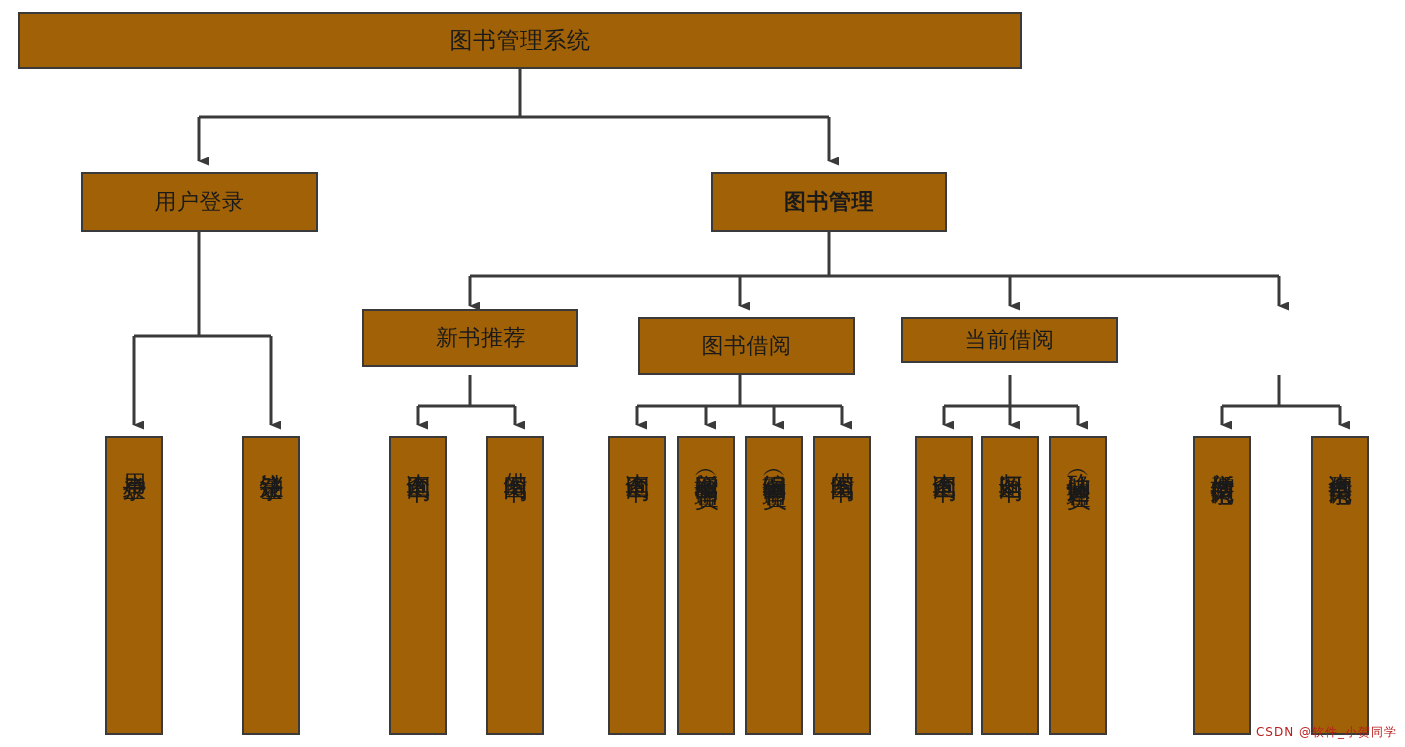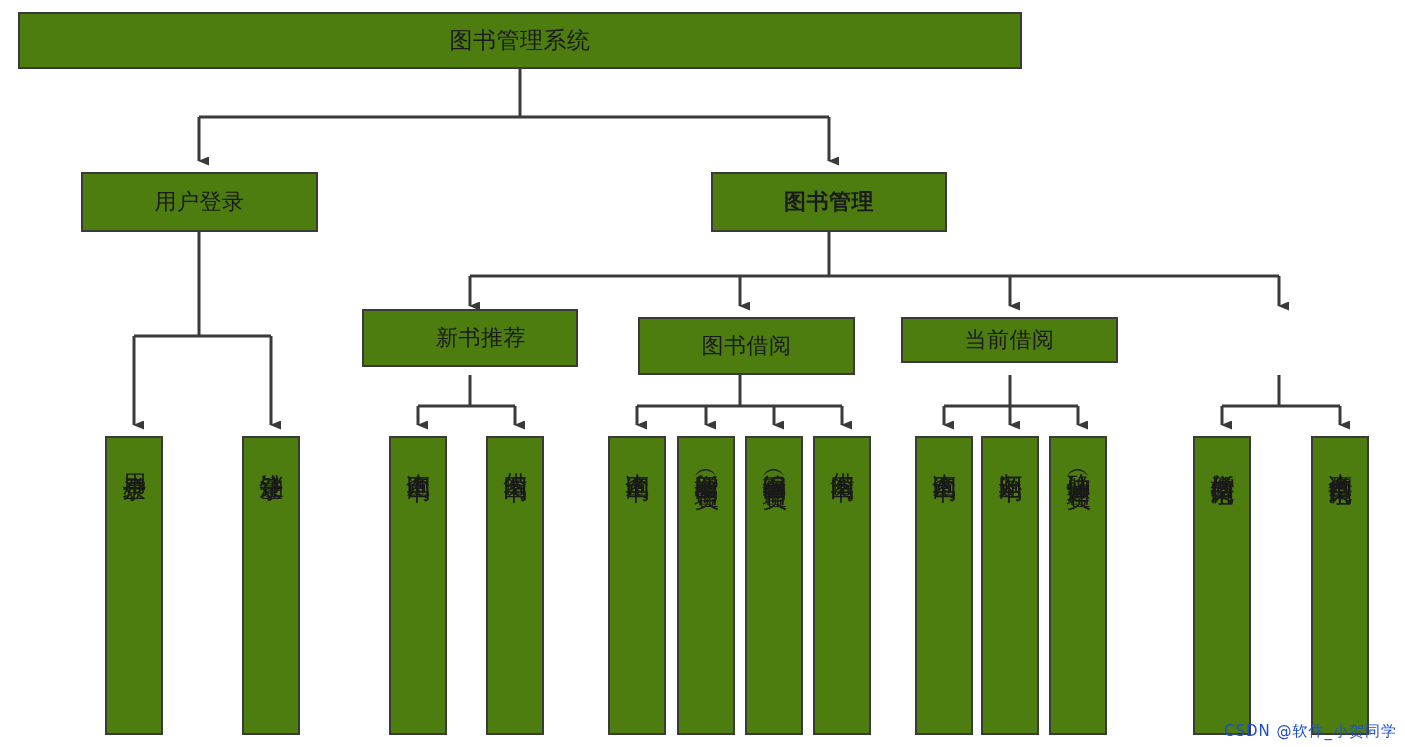--- a/index.html
+++ b/index.html
@@ -21,21 +21,21 @@
   #diagram-svg {
     position: absolute;
     left: 0;
     top: 0;
     width: 1405px;
     height: 747px;
   }
   .node {
     position: absolute;
     box-sizing: border-box;
-    background: #4d7c0f;
+    background: #a16207;
     border: 2px solid #3a3a3a;
     display: flex;
     align-items: center;
     justify-content: center;
     color: #1a1a1a;
   }
   .node-label {
     display: block;
     text-align: center;
     line-height: 1.18;
@@ -57,22 +57,22 @@
     text-orientation: upright;
     font-size: 24px;
     line-height: 1.12;
     letter-spacing: 2px;
     white-space: normal;
   }
   .watermark {
     position: absolute;
     right: 8px;
     bottom: 6px;
-    font-size: 15px;
-    color: #1d4ed8;
+    font-size: 12px;
+    color: #b91c1c;
     letter-spacing: 1px;
     white-space: nowrap;
     pointer-events: none;
   }
 </style>
 </head>
 <body>
 
 <div id="diagram-root">
 

